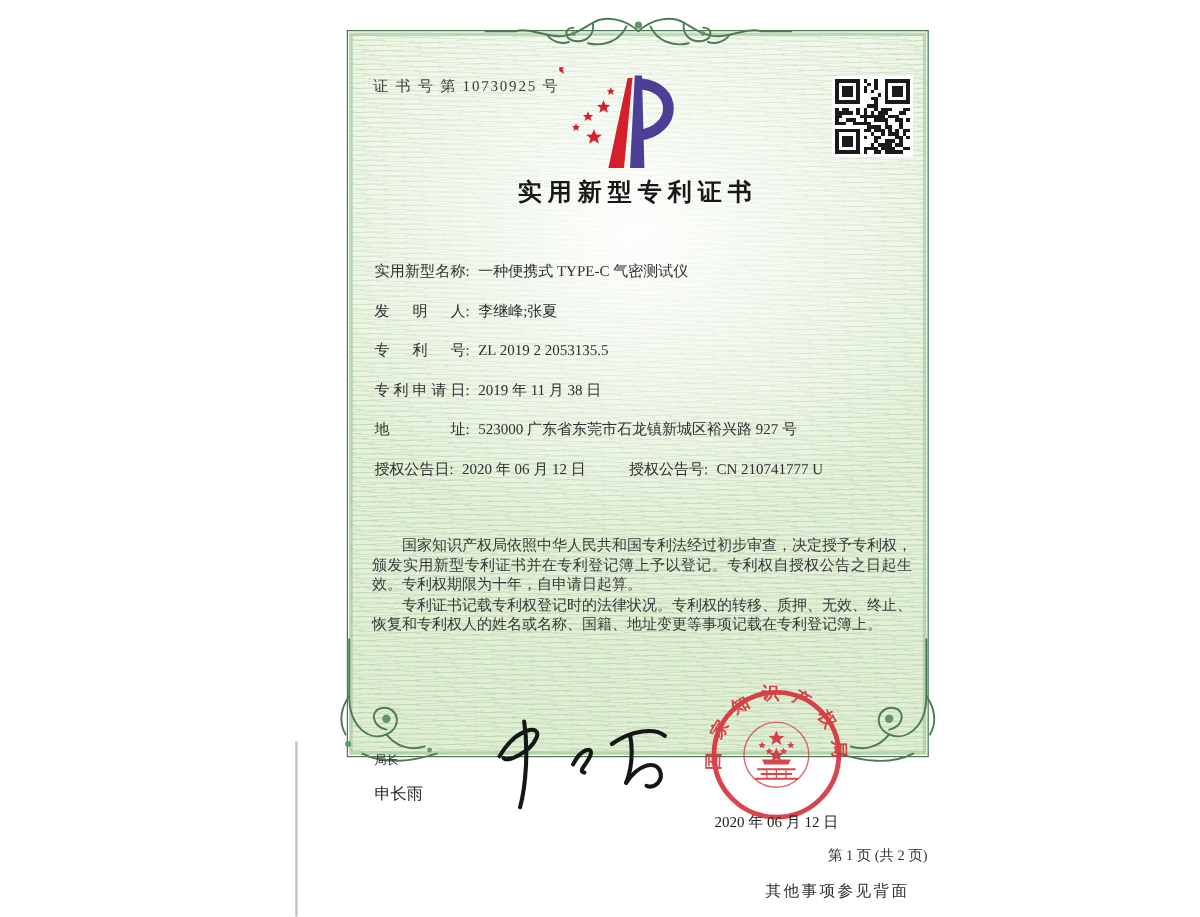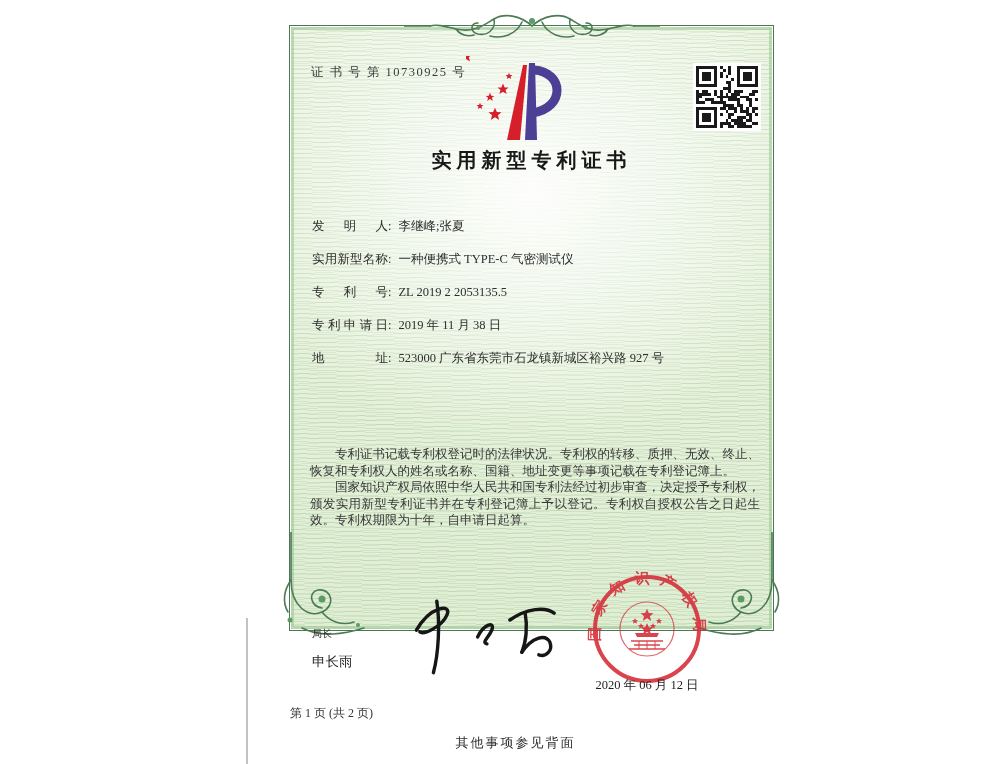--- a/index.html
+++ b/index.html
@@ -41,22 +41,22 @@
   .paras p { text-indent:2em; }
 
   .signer-title { left:22px; top:601px; font-size:10px; color:#262626; }
   .signer-name  { left:22px; top:627px; font-size:13.5px; color:#262626;text-align:right; }
   .signature { left:106px; top:568px; width:170px; height:86px; }
 
   .seal { left:295px; top:541px; width:124px; height:124px; opacity:.9; }
   .seal-date { left:299px; top:651px; width:116px; text-align:center;
     font-size:12.5px; color:#1d1d1d; white-space:nowrap; }
 
-  .page-note { left:0; top:679px; width:100%; text-align:left; font-size:12px; color:#333; }
-  .back-note { position:absolute; left:273px; top:734px; width:485px; text-align:center;
+  .page-note { left:0; top:679px; width:100%; text-align:right; font-size:12px; color:#333; }
+  .back-note { position:absolute; left:273px; top:734px; width:485px; text-align:right;
     font-size:13px; color:#2e2e2e; letter-spacing:2px; }
 
   
   .orn-top { left:50%; top:-17px; transform:translateX(-50%); width:256px; height:34px; }
   .orn-bl  { left:-12px; bottom:-14px; width:92px; height:112px; }
   .orn-br  { right:-12px; bottom:-14px; width:92px; height:112px; transform:scaleX(-1); }
 
   
   .paper-edge { position:absolute; left:246px; top:618px; width:1.5px; height:146px;
     background:rgba(110,125,110,.45); }
@@ -266,39 +266,42 @@
           <rect x="0" y="14" width="7" height="7"></rect>
           <rect x="1" y="15" width="5" height="5" fill="#ffffff"></rect>
           <rect x="2" y="16" width="3" height="3"></rect>
         </g>
     </svg>
 
     <h1 class="title">实用新型专利证书</h1>
 
     <div class="fields">
       <div class="frow">
+        <span class="lbl">实用新型名称</span><span class="col">:</span><span class="val">一种便携式 TYPE-C 气密测试仪</span>
+      </div>
+      <div class="frow">
         <span class="lbl">发明人</span><span class="col">:</span><span class="val">李继峰;张夏</span>
       </div>
       <div class="frow">
-        <span class="lbl">实用新型名称</span><span class="col">:</span><span class="val">一种便携式 TYPE-C 气密测试仪</span>
-      </div>
-      <div class="frow">
         <span class="lbl">专利号</span><span class="col">:</span><span class="val">ZL 2019 2 2053135.5</span>
       </div>
       <div class="frow">
         <span class="lbl">专利申请日</span><span class="col">:</span><span class="val">2019 年 11 月 38 日</span>
       </div>
       <div class="frow">
         <span class="lbl">地址</span><span class="col">:</span><span class="val">523000 广东省东莞市石龙镇新城区裕兴路 927 号</span>
       </div>
+      <div class="frow grant">
+        <span class="lbl2">授权公告日</span><span class="col">:</span><span>2020 年 06 月 12 日</span><span class="g2">授权公告号</span><span class="col">:</span><span>CN 210741777 U</span>
+      </div>
     </div>
 
     <div class="paras">
+      <p>国家知识产权局依照中华人民共和国专利法经过初步审查，决定授予专利权，颁发实用新型专利证书并在专利登记簿上予以登记。专利权自授权公告之日起生效。专利权期限为十年，自申请日起算。</p>
       <p>专利证书记载专利权登记时的法律状况。专利权的转移、质押、无效、终止、恢复和专利权人的姓名或名称、国籍、地址变更等事项记载在专利登记簿上。</p>
-      <p>国家知识产权局依照中华人民共和国专利法经过初步审查，决定授予专利权，颁发实用新型专利证书并在专利登记簿上予以登记。专利权自授权公告之日起生效。专利权期限为十年，自申请日起算。</p>
     </div>
 
     <div class="signer-title">局长</div>
     <div class="signer-name">申长雨</div>
 
     <svg class="signature" viewBox="0 0 200 100">
       <g fill="none" stroke="#161616" stroke-width="4" stroke-linecap="round" stroke-linejoin="round">
         <path d="M24,42 C40,14 66,10 60,24 C54,38 32,48 28,44"></path>
         <path d="M48,8 C52,34 50,70 44,92"></path>
         <path d="M96,50 C104,34 116,32 113,41 C110,50 100,56 107,58"></path>

